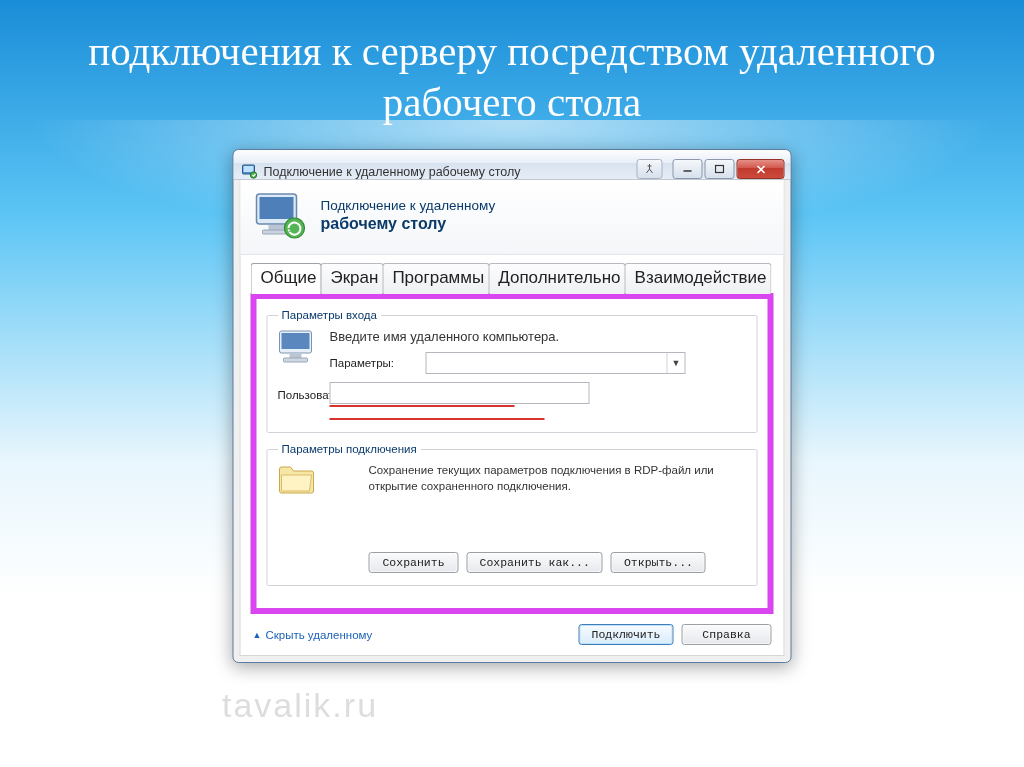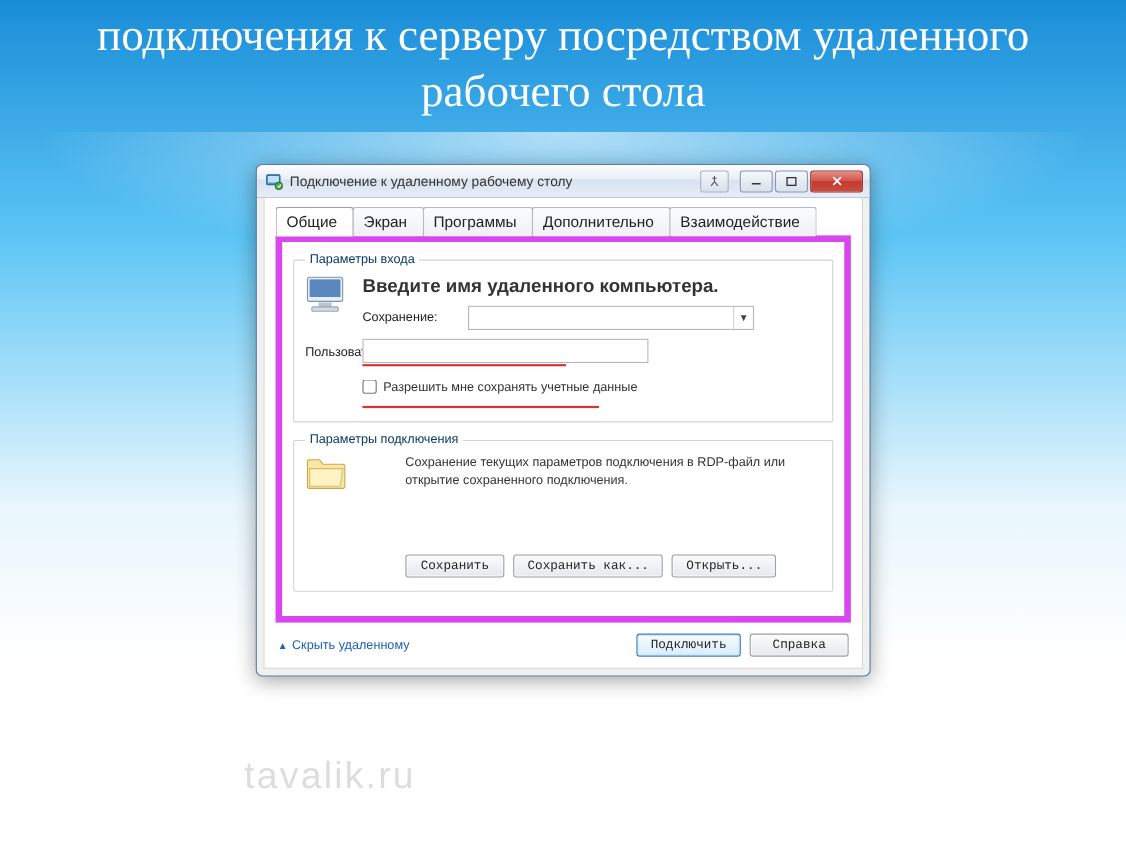--- a/index.html
+++ b/index.html
@@ -13,40 +13,40 @@
   .wave {
     position: absolute; top: 120px; left: 0; right: 0; height: 120px;
     background: radial-gradient(ellipse 800px 200px at 50% 0%, rgba(255,255,255,0.6) 0%, rgba(255,255,255,0) 60%);
     pointer-events: none;
   }
   .slide-title {
     text-align: center;
     color: #ffffff;
     font-size: 41px;
     font-weight: 400;
-    padding: 6px 40px 0 40px;
+    padding: 26px 40px 0 40px;
     line-height: 1.25;
     font-family: "Times New Roman", Georgia, serif;
   }
   .window {
     position: absolute;
     left: 50%; transform: translateX(-50%);
     top: 149px;
     width: 559px;
     background: #f0f0f0;
     border: 1px solid #5a7ca0;
     border-radius: 6px;
     box-shadow: 0 4px 18px rgba(0,0,0,0.35);
   }
   .titlebar {
     height: 30px;
     background: linear-gradient(to bottom, #fdfdfe 0%, #e8eef7 45%, #d8e2ef 46%, #e6edf7 100%);
     border-bottom: 1px solid #c0c8d4;
     border-radius: 6px 6px 0 0;
-    display: flex; align-items: center;
+    display: flex; align-items: flex-end;
     padding: 0 6px 0 8px;
   }
   .titlebar .app-icon svg { width: 16px; height: 16px; display:block; }
   .titlebar .title-text {
     flex: 1; font-size: 12.5px; color: #333; padding-left: 6px;
     white-space: nowrap; overflow: hidden; text-overflow: ellipsis;
   }
   .win-btns { display: flex; gap: 0; }
   .win-btn {
     width: 30px; height: 20px; margin-left: 2px;
@@ -81,21 +81,21 @@
   }
   .rdp-icon { width: 54px; height: 48px; margin-right: 12px; position: relative; }
   .header-text { line-height: 1.25; }
   .header-text .l1 { font-size: 13.5px; color: #0a3a6a; }
   .header-text .l2 { font-size: 16px; color: #0a3a6a; font-weight: 700; }
   .tabs {
     display: flex; gap: 0; padding: 8px 10px 0 10px;
     margin-bottom: -1px;
   }
   .tab {
-    font-size: 14px; padding: 4px 14px 5px 9px;
+    font-size: 17px; padding: 4px 4px 5px 9px;
     border: 1px solid #b6b9bf; border-bottom: none;
     background: linear-gradient(to bottom,#fcfcfd,#eef0f3);
     border-radius: 3px 3px 0 0;
     margin-right: -1px;
     color: #222;
     position: relative;
   }
   .tab.active {
     background: #ffffff;
     border-color: #9da1a8;
@@ -109,21 +109,21 @@
   fieldset.group {
     border: 1px solid #cfd3d8; border-radius: 2px;
     padding: 8px 10px 12px 10px; margin-bottom: 10px;
     position: relative;
   }
   fieldset.group legend {
     font-size: 11.5px; color: #0a3a6a; padding: 0 4px;
   }
   .login-grid { display: grid; grid-template-columns: 44px 88px 1fr; column-gap: 8px; row-gap: 8px; align-items: center; }
   .login-grid .ico { grid-row: span 2; align-self: start; }
-  .login-grid .hint { grid-column: 2 / span 2; font-size: 17px; color: #333; font-weight: bold; }
+  .login-grid .hint { grid-column: 2 / span 2; font-size: 13px; color: #333; }
   .lbl { font-size: 11.5px; color: #222; text-align: left; }
   .combo {
     display: flex; align-items: center;
     border: 1px solid #b4b8be; height: 22px; width: 260px;
     background: #fff;
   }
   .combo input { flex:1; border:none; outline:none; font-size:12px; padding: 0 5px; background:transparent; }
   .combo .arrow { width: 18px; text-align: center; font-size: 9px; color: #444; border-left: 1px solid #d0d3d8; line-height: 20px; }
   .textin {
     border: 1px solid #b4b8be; height: 22px; width: 260px;
@@ -209,20 +209,37 @@
       <div class="win-btn close">
           <svg width="11" height="11">
             <line x1="2" y1="2" x2="9" y2="9" stroke="#fff" stroke-width="1.6"></line>
             <line x1="9" y1="2" x2="2" y2="9" stroke="#fff" stroke-width="1.6"></line>
           </svg>
         </div>
     </div>
   </div>
 
   <div class="win-body">
+    <div class="header-band">
+      <div class="rdp-icon">
+        <svg viewBox="0 0 54 48">
+          <rect x="2" y="2" width="40" height="30" rx="3" fill="#dce9f7" stroke="#6b89ac" stroke-width="1.5"></rect>
+          <rect x="5" y="5" width="34" height="22" fill="#4f7fb8"></rect>
+          <rect x="14" y="33" width="16" height="5" fill="#b9c5d4"></rect>
+          <rect x="8" y="38" width="28" height="4" rx="1" fill="#c9d3df" stroke="#9aa6b5"></rect>
+          <circle cx="40" cy="36" r="10" fill="#54b554" stroke="#2f8a2f" stroke-width="1.2"></circle>
+          <path d="M34 36 a6 6 0 1 1 1 4" fill="none" stroke="#fff" stroke-width="2"></path>
+          <path d="M34 40 l-1 -3 l3 1 z" fill="#fff"></path>
+        </svg>
+      </div>
+      <div class="header-text">
+        <div class="l1">Подключение к удаленному</div>
+        <div class="l2">рабочему столу</div>
+      </div>
+    </div>
 
     <div class="tabs">
       <div class="tab active">Общие</div>
       <div class="tab">Экран</div>
       <div class="tab">Программы</div>
       <div class="tab">Дополнительно</div>
       <div class="tab">Взаимодействие</div>
     </div>
 
     <div class="tab-panel">
@@ -233,39 +250,35 @@
           <div class="ico">
             <svg class="monitor-icon" viewBox="0 0 40 38">
               <rect x="2" y="2" width="32" height="22" rx="2" fill="#e6effa" stroke="#7d94b0"></rect>
               <rect x="4" y="4" width="28" height="16" fill="#5a87bd"></rect>
               <rect x="12" y="25" width="12" height="4" fill="#b9c5d4"></rect>
               <rect x="6" y="29" width="24" height="4" rx="1" fill="#cfd8e3" stroke="#9aa6b5"></rect>
             </svg>
           </div>
           <div class="hint">Введите имя удаленного компьютера.</div>
 
-          <div class="lbl">Сохранение:</div>
+          <div class="lbl">Параметры:</div>
           <div>
             <div class="combo">
               <input type="text" value="" style="">
               <div class="arrow">▼</div>
             </div>
           </div>
 
           <div class="lbl">Пользователь:</div>
           <div>
             <input class="textin" type="text" value="" style="">
             <div class="red-under"></div>
           </div>
 
 
-          <div class="chk-row">
-            <input type="checkbox" id="savecreds" style="">
-            <label for="savecreds">Разрешить мне сохранять учетные данные</label>
-          </div>
           <div style="grid-column:2 / span 2;">
             <div class="red-under long"></div>
           </div>
         </div>
       </fieldset>
 
       <fieldset class="group">
         <legend>Параметры подключения</legend>
         <div class="conn-grid">
           <div>

